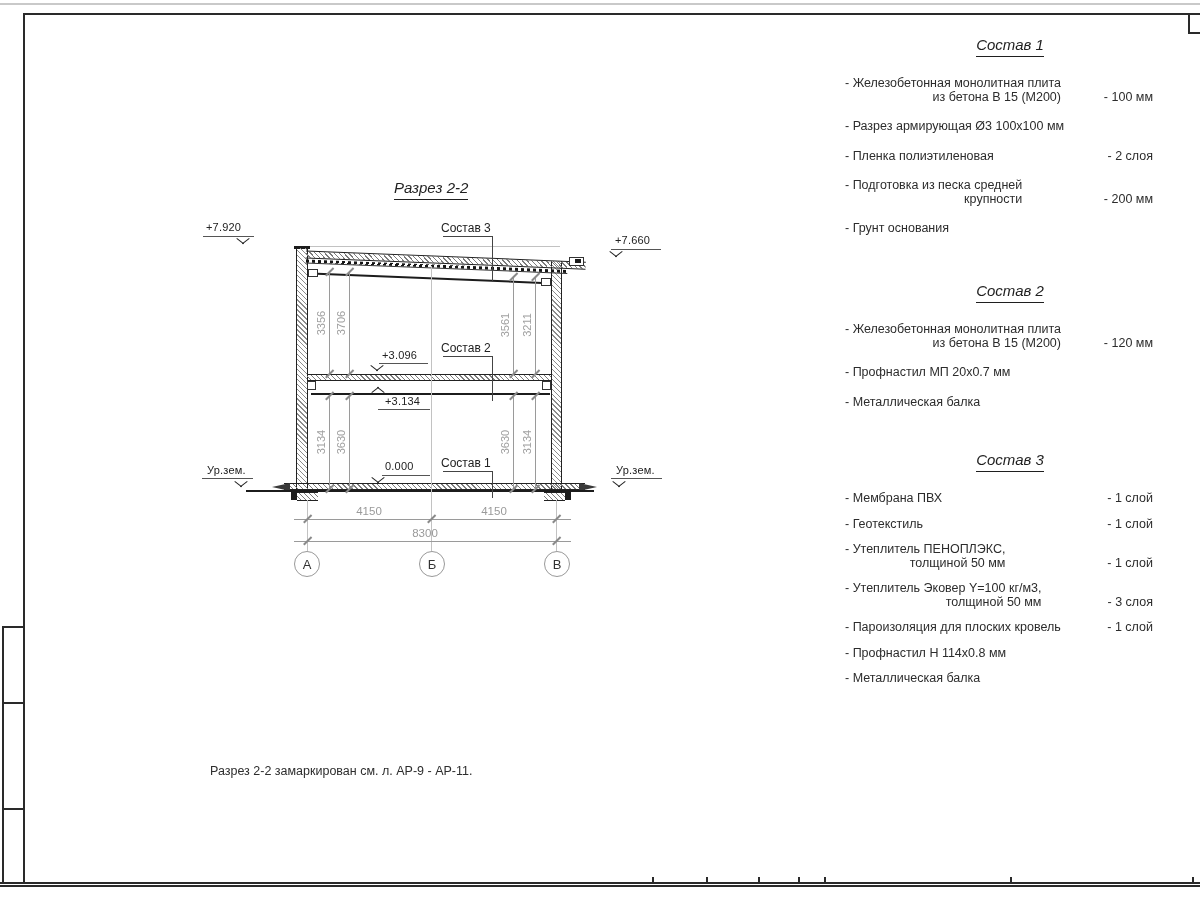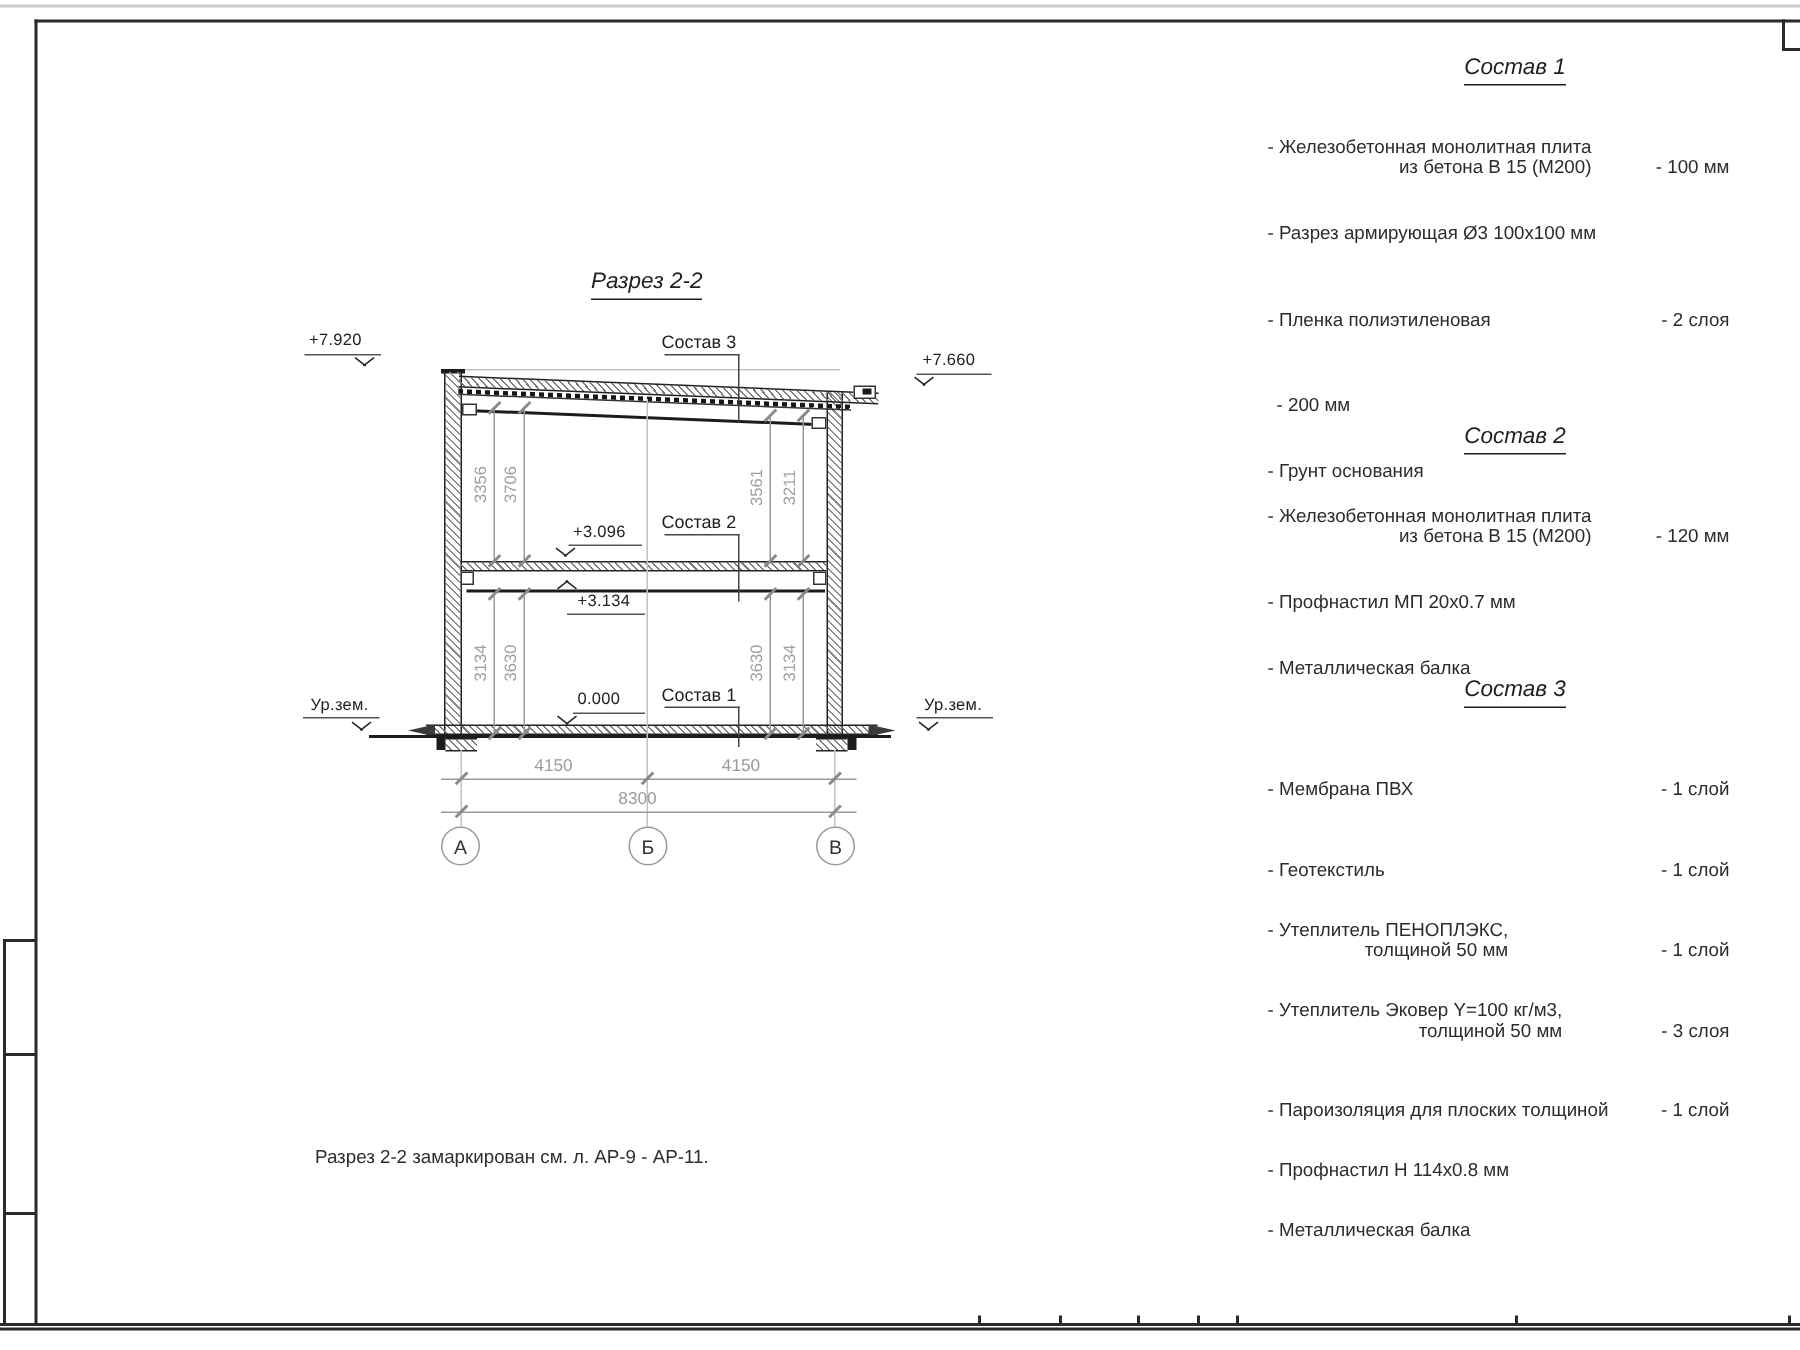--- a/index.html
+++ b/index.html
@@ -56,21 +56,21 @@
   .note { position:absolute; font-size:12.5px; color:#2d2d2d; white-space:nowrap; }
 
   
   .comp { position:absolute; width:308px; }
   .comp-title { text-align:center; font-style:italic; font-size:15px; color:#1f1f1f; margin-bottom:24px; transform:translateX(11px); }
   .comp-title span { border-bottom:1.2px solid #1f1f1f; padding-bottom:3px; }
   .comp-item { display:flex; justify-content:space-between; align-items:flex-end; font-size:12.5px; color:#2c2c2c; line-height:1.08; }
   .comp .comp-item { margin-bottom:16px; }
   .comp.tight .comp-item { margin-bottom:12px; }
   .comp-l2 { padding-left:8px;text-align:right; }
-  .comp-qty { white-space:nowrap; padding-left:6px;margin-top:28px; }
+  .comp-qty { white-space:nowrap; padding-left:6px; }
 
   
   .roofgroup { position:absolute; left:296px; top:250px; width:292px; height:32px; transform:rotate(2.3deg); transform-origin:0 0; }
 
   .wedge-l { position:absolute; width:0; height:0; border-right:18px solid #3a3a3a; border-top:4px solid rgba(0,0,0,0); border-bottom:4px solid rgba(0,0,0,0); }
   .wedge-r { position:absolute; width:0; height:0; border-left:18px solid #3a3a3a; border-top:4px solid rgba(0,0,0,0); border-bottom:4px solid rgba(0,0,0,0); }
 </style>
 </head>
 <body>
 
@@ -236,20 +236,24 @@
     </div>
     <div class="comp-item">
       <div>- Разрез армирующая Ø3 100х100 мм</div>
       <div class="comp-qty"></div>
     </div>
     <div class="comp-item">
       <div>- Пленка полиэтиленовая</div>
       <div class="comp-qty">- 2 слоя</div>
     </div>
     <div class="comp-item">
+      <div>
+        <div>- Подготовка из песка средней</div>
+        <div class="comp-l2">крупности</div>
+      </div>
       <div class="comp-qty">- 200 мм</div>
     </div>
     <div class="comp-item">
       <div>- Грунт основания</div>
       <div class="comp-qty"></div>
     </div>
   </div>
 
   <div class="comp" style="left:845px;top:282px;">
     <div class="comp-title"><span>Состав 2</span></div>
@@ -288,21 +292,21 @@
       <div class="comp-qty">- 1 слой</div>
     </div>
     <div class="comp-item">
       <div>
         <div>- Утеплитель Эковер Y=100 кг/м3,</div>
         <div class="comp-l2">толщиной 50 мм</div>
       </div>
       <div class="comp-qty">- 3 слоя</div>
     </div>
     <div class="comp-item">
-      <div>- Пароизоляция для плоских толщиной</div>
+      <div>- Пароизоляция для плоских кровель</div>
       <div class="comp-qty">- 1 слой</div>
     </div>
     <div class="comp-item">
       <div>- Профнастил Н 114х0.8 мм</div>
       <div class="comp-qty"></div>
     </div>
     <div class="comp-item">
       <div>- Металлическая балка</div>
       <div class="comp-qty"></div>
     </div>

